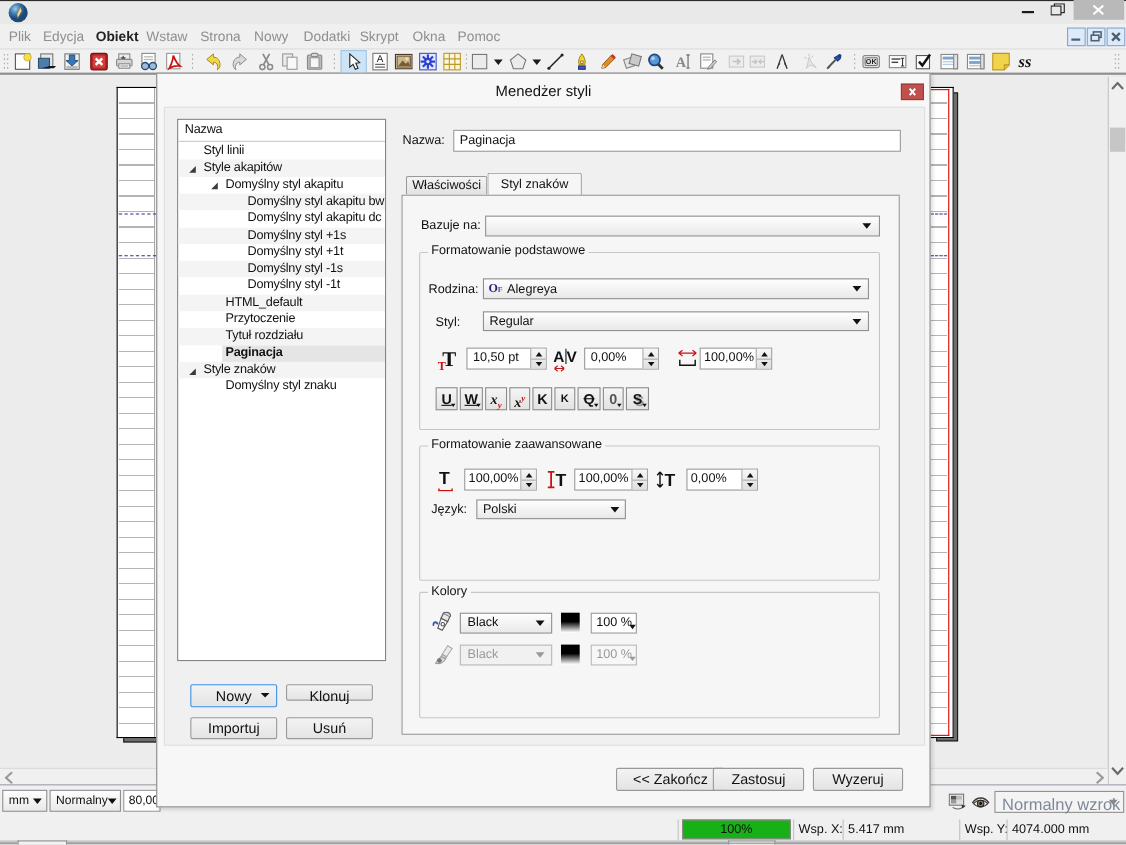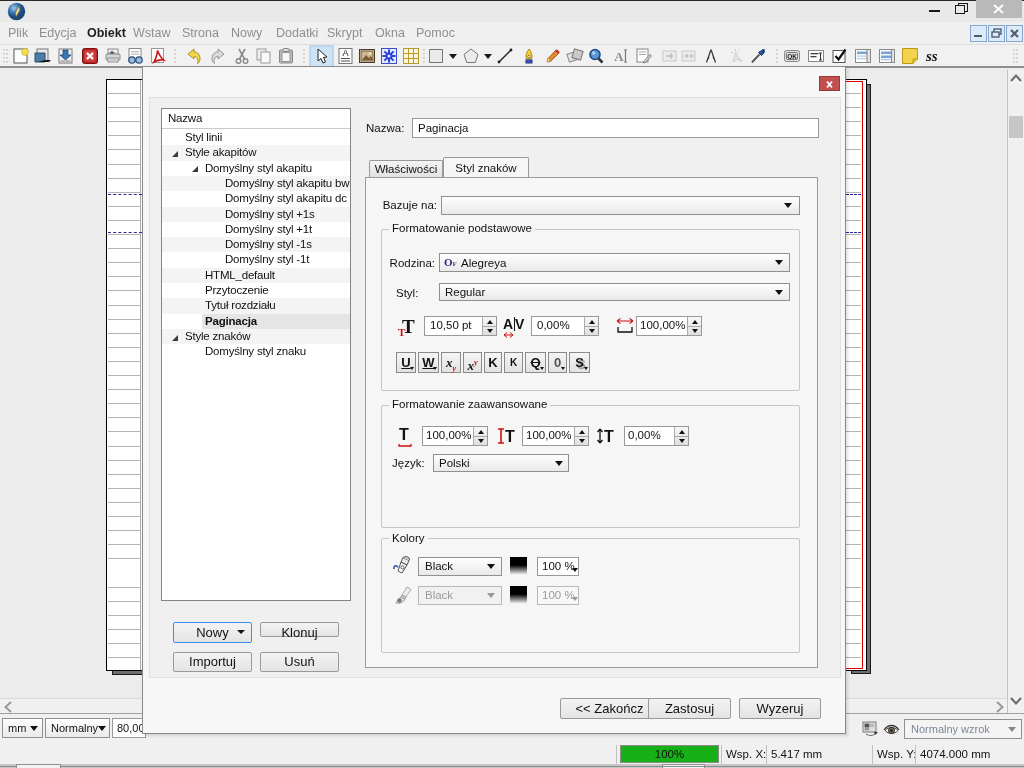--- a/index.html
+++ b/index.html
@@ -373,21 +373,21 @@
       <path d="M4 13 C7 15 11 15 13.5 12.5" stroke="#666" fill="none"></path>
       <path d="M12 10.5 l4 1 l-3 2.4z" fill="#333"></path>
     </svg>
   <svg class="abs" style="left:883px;top:722px" width="17" height="14" viewBox="0 0 17 14">
       <path d="M1 8 C5 2 12 2 16 8" stroke="#3a3a3a" stroke-width="1.3" fill="none"></path>
       <path d="M2 8.5 C6 4.5 11 4.5 15 8.5 C11 12.5 6 12.5 2 8.5Z" fill="#fff" stroke="#3a3a3a"></path>
       <circle cx="8.5" cy="8.5" r="3" fill="#8a7c62" stroke="#222"></circle>
       <circle cx="8.5" cy="8.5" r="1.3" fill="#111"></circle>
     </svg>
   <div class="abs combo" style="left:904px;top:719px;width:118px;height:20px;background:#f4f4f4"></div>
-  <div class="abs row" style="left:911px;top:723px;color:#7e8899;font-size:11px">Normalny wzrok</div>
+  <div class="abs row" style="left:911px;top:723px;color:#7e8899;font-size:15px">Normalny wzrok</div>
   <div class="abs carrow" style="left:1008px;top:727px;border-top-color:#888"></div>
 
   <div class="abs" id="statusbar2" style="left:0;top:745px;width:1024px;height:19px;background:#f0f0f0"></div>
   <div class="abs" style="left:616px;top:745px;width:1px;height:19px;background:#c0c0c0"></div>
   <div class="abs" style="left:620px;top:745px;width:99px;height:18px;background:#17b117;border:1px solid #8a8a8a"></div>
   <div class="abs row" style="left:620px;top:748px;width:99px;text-align:center;color:#111">100%</div>
   <div class="abs" style="left:721px;top:745px;width:1px;height:19px;background:#c0c0c0"></div>
   <div class="abs row" style="left:726px;top:748px">Wsp. X:</div>
   <div class="abs" style="left:766px;top:745px;width:1px;height:19px;background:#c0c0c0"></div>
   <div class="abs row" style="left:771px;top:748px">5.417 mm</div>
@@ -396,20 +396,21 @@
   <div class="abs" style="left:915px;top:745px;width:1px;height:19px;background:#c0c0c0"></div>
   <div class="abs row" style="left:920px;top:748px">4074.000 mm</div>
 
   <div class="abs" id="bottomstrip" style="left:0;top:764px;width:1024px;height:4px;background:#c6c6c6"></div>
   <div class="abs" style="left:16px;top:764px;width:45px;height:4px;background:#f2f2f2;border:1px solid #909090;border-bottom:none"></div>
   <div class="abs" style="left:662px;top:764px;width:43px;height:4px;background:#f2f2f2;border:1px solid #909090;border-bottom:none"></div>
   <div class="abs" style="left:0;top:766px;width:16px;height:1px;background:#8e8e8e"></div>
   <div class="abs" style="left:61px;top:766px;width:963px;height:1px;background:#8e8e8e"></div>
 
   <div class="abs" id="dlg">
+    <div class="abs" style="left:0;top:8px;width:100%;text-align:center;font-size:13.5px;color:#111">Menedżer styli</div>
     <div class="abs" style="left:676px;top:9px;width:21px;height:15px;background:#c0504d;border:1px solid #99393b">
       <svg width="19" height="13" viewBox="0 0 19 13">
           <path d="M7 3.5 L12 9.5 M12 3.5 L7 9.5" stroke="#fff" stroke-width="1.8"></path>
         </svg>
     </div>
     <div class="abs" style="left:6px;top:30px;width:692px;height:581px;background:#f0f0f0;border:1px solid #e0e0e0"></div>
 
     <div class="abs" style="left:18px;top:41px;width:190px;height:493px;background:#fff;border:1px solid #848484;font-size:11.5px;letter-spacing:-.2px;color:#111;white-space:nowrap;overflow:hidden">
       <div class="abs" style="left:6px;top:3px">Nazwa</div>
       <div class="abs" style="left:0;top:19px;width:188px;height:1px;background:#cacaca"></div>

